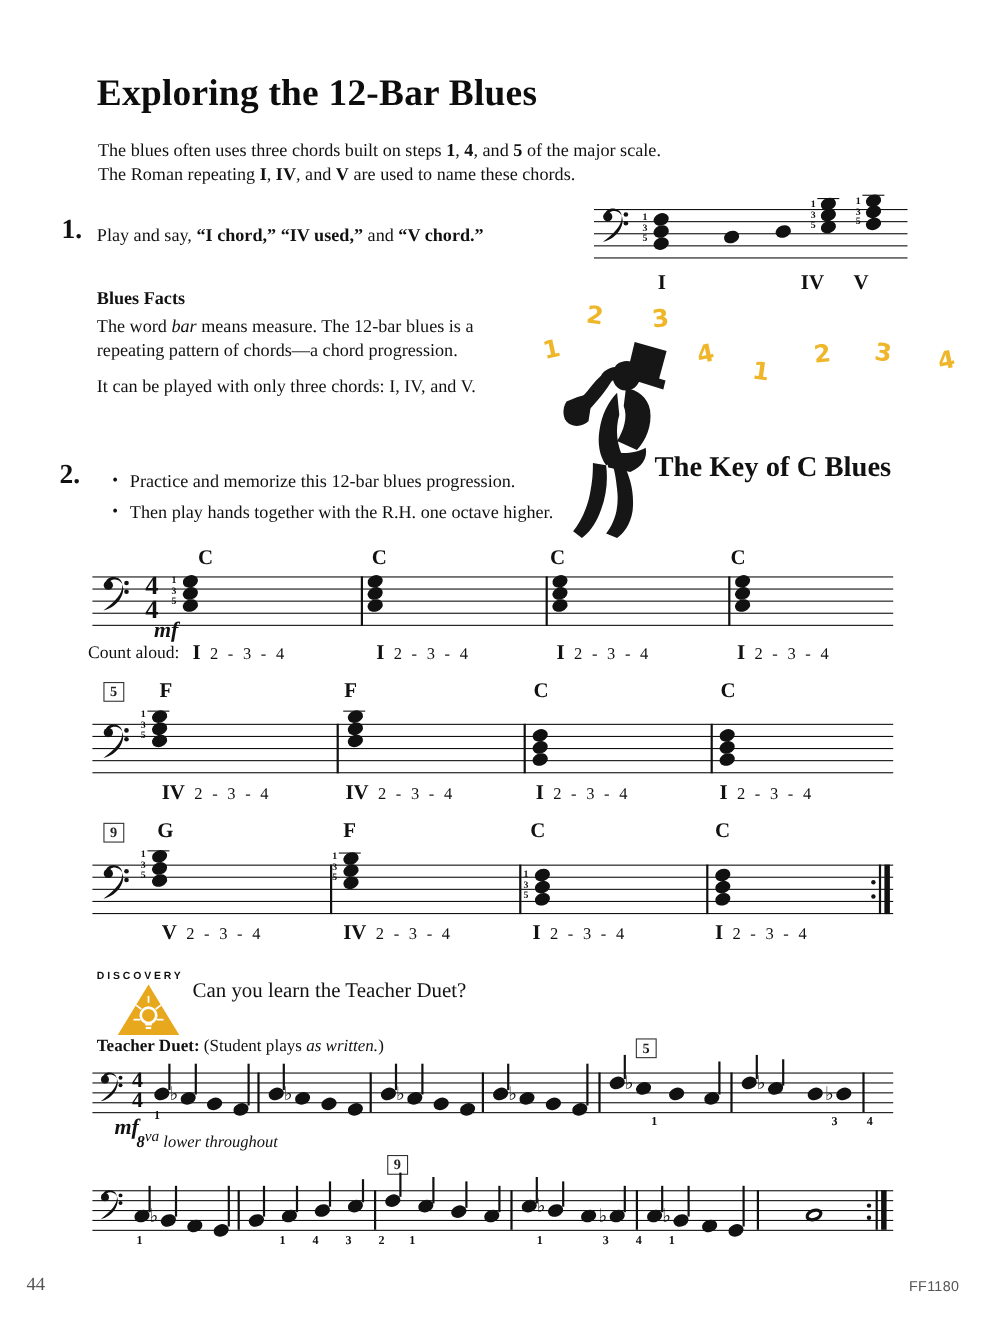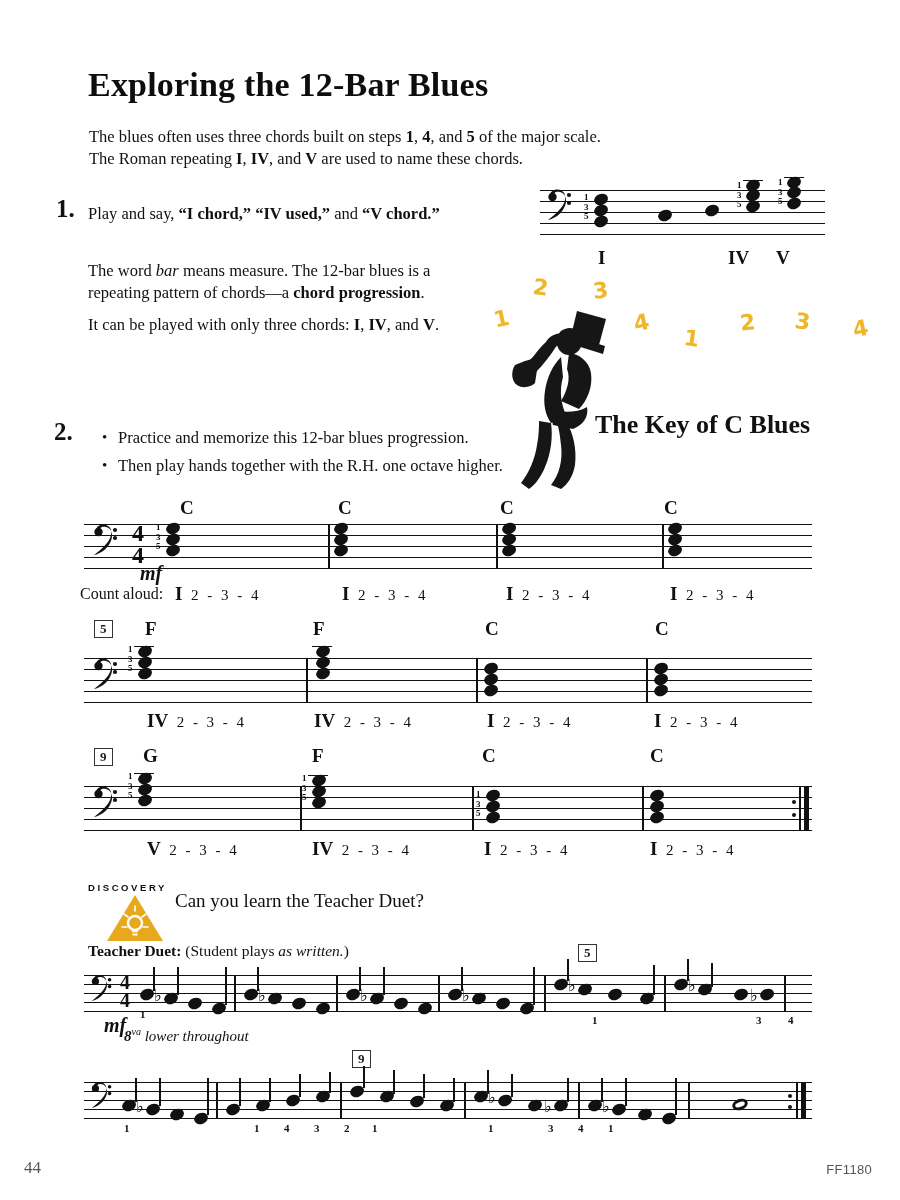--- a/index.html
+++ b/index.html
@@ -44,21 +44,21 @@
   }
   .item1-text b { font-weight: bold; }
 
   .blues-facts {
     position: absolute; left: 88px; top: 260px; width: 400px;
     font-size: 16.5px; line-height: 22px;
   }
   .blues-facts .bf-head { font-weight: bold; display:block; margin-bottom: 4px;}
   .blues-facts p { margin: 0 0 10px 0; }
   .blues-facts i { font-style: italic; }
-  .blues-facts b { font-weight: bold; }
+  .blues-facts b { font-weight: normal; }
 
   .item2-bullets {
     position: absolute; left: 100px; top: 424px; width: 460px;
     font-size: 16.5px; line-height: 28px;
   }
   .item2-bullets .bul { display: block; position: relative; padding-left: 18px; }
   .item2-bullets .bul::before {
     content: "\2022"; position: absolute; left: 2px; top: -1px; font-size: 15px;
   }
 
@@ -189,21 +189,21 @@
     position: absolute; left: 88px; top: 942px; font-size: 15.5px;
   }
   .duet-label b { font-weight: bold; }
   .duet-label i { font-style: italic; }
 
   .ottava {
     position: absolute;
     font-family: "Liberation Serif", serif;
     font-size: 15px; font-style: italic; color: #111;
   }
-  .ottava sup { font-size: 10px; margin-top: 36px; }
+  .ottava sup { font-size: 14px; margin-top: 36px; }
 
   
   .pagenum {
     position: absolute; left: 24px; top: 1158px;
     font-size: 17px; color: #555;
   }
   .catalog {
     position: absolute; right: 28px; top: 1162px;
     font-family: "Liberation Sans", sans-serif;
     font-size: 13px; color: #555; letter-spacing: .3px;
@@ -274,20 +274,21 @@
     <div class="nh" style="left:247px; top:-11px;"></div>
     <div class="nh" style="left:247px; top:-1px;"></div>
     <div class="nh" style="left:247px; top:10px;"></div>
   </div>
 
   <div class="countline" style="left:598px; top:247px;"><span class="rn">I</span></div>
   <div class="countline" style="left:728px; top:247px;"><span class="rn">IV</span></div>
   <div class="countline" style="left:776px; top:247px;"><span class="rn">V</span></div>
 
   <div class="blues-facts">
+    <span class="bf-head">Blues Facts</span>
     <p><span>The word </span><i>bar</i><span> means measure. The 12-bar blues is a repeating pattern of chords—a </span><b>chord progression</b><span>.</span></p>
     <p><span>It can be played with only three chords: </span><b>I</b><span>, </span><b>IV</b><span>, and </span><b>V</b><span>.</span></p>
   </div>
 
   <div class="ynum r1" style="left:494px; top:308px;">1</div>
   <div class="ynum r2" style="left:533px; top:277px;">2</div>
   <div class="ynum r3" style="left:593px; top:280px;">3</div>
   <div class="ynum r1" style="left:634px; top:312px;">4</div>
   <div class="ynum r2" style="left:684px; top:328px;">1</div>
   <div class="ynum r3" style="left:740px; top:312px;">2</div>

